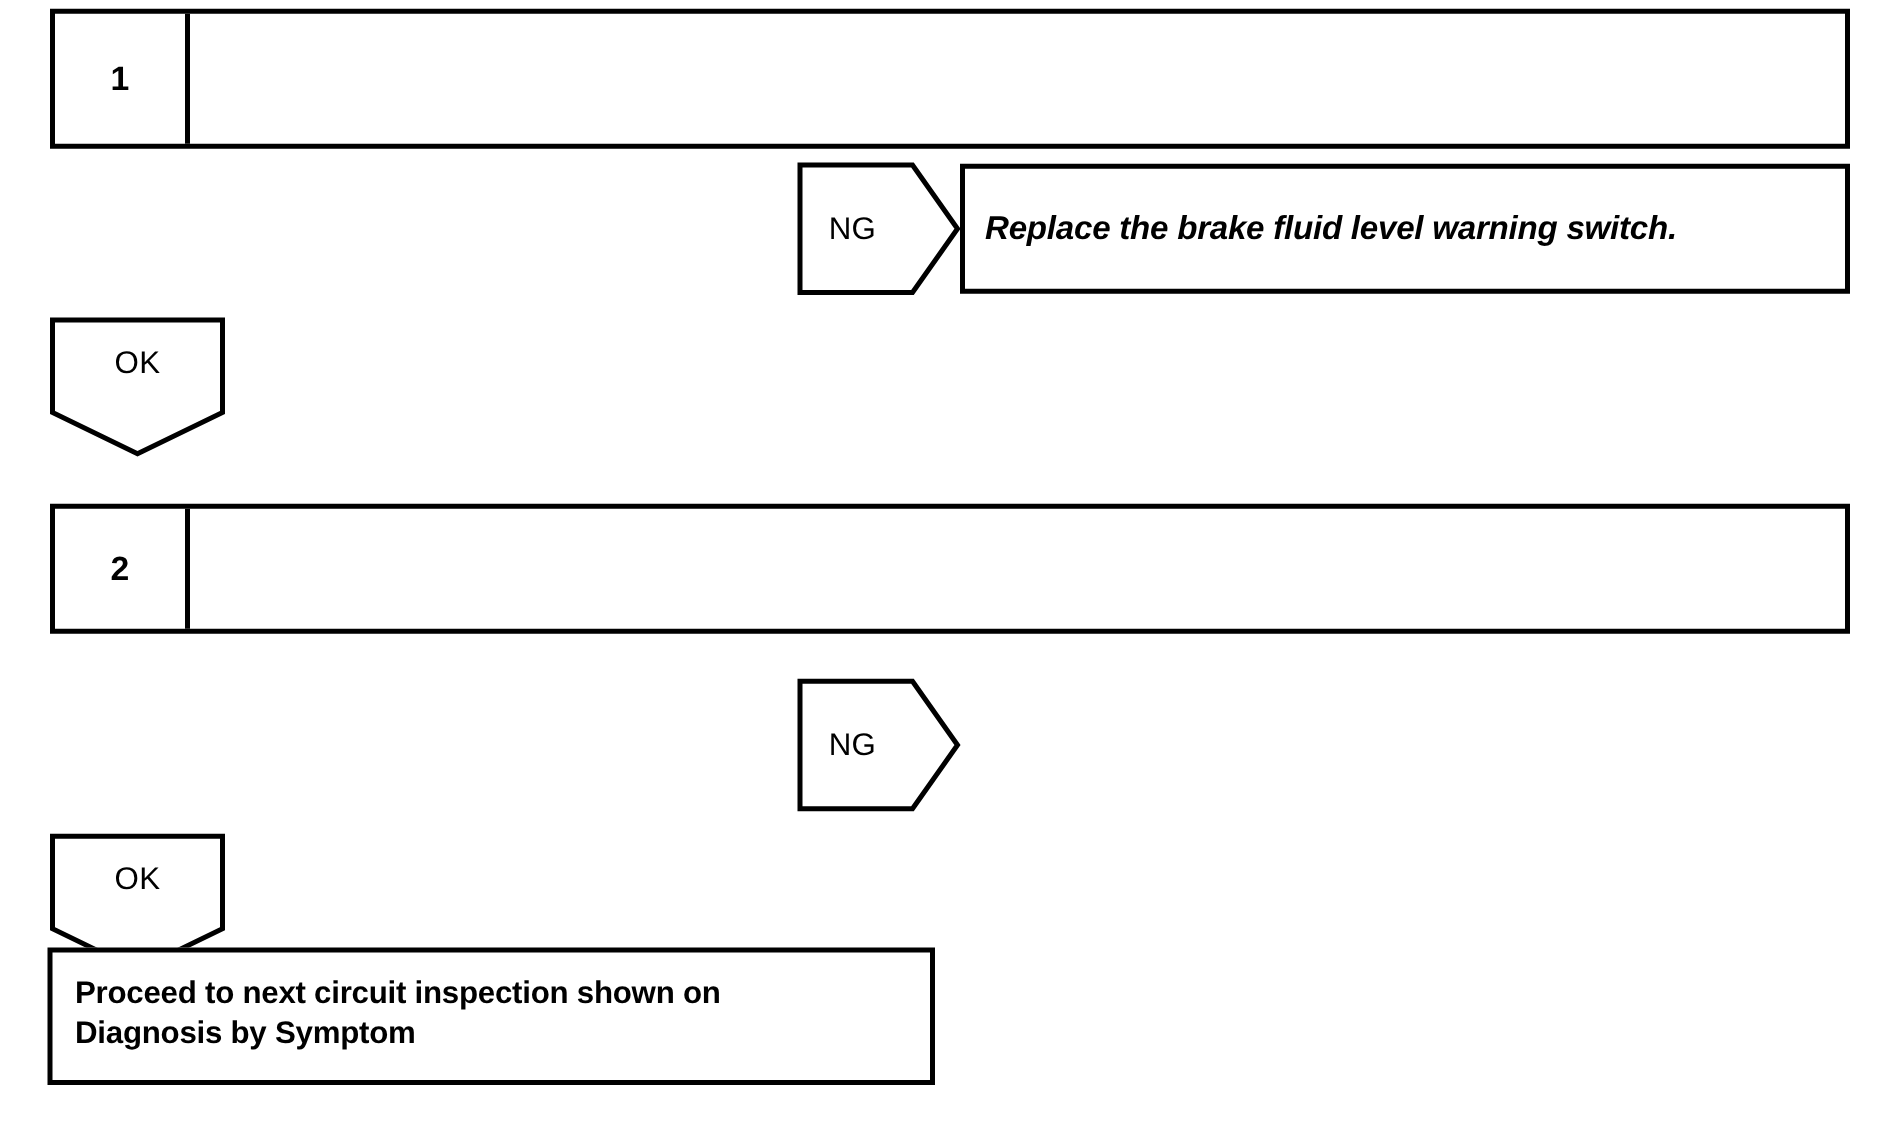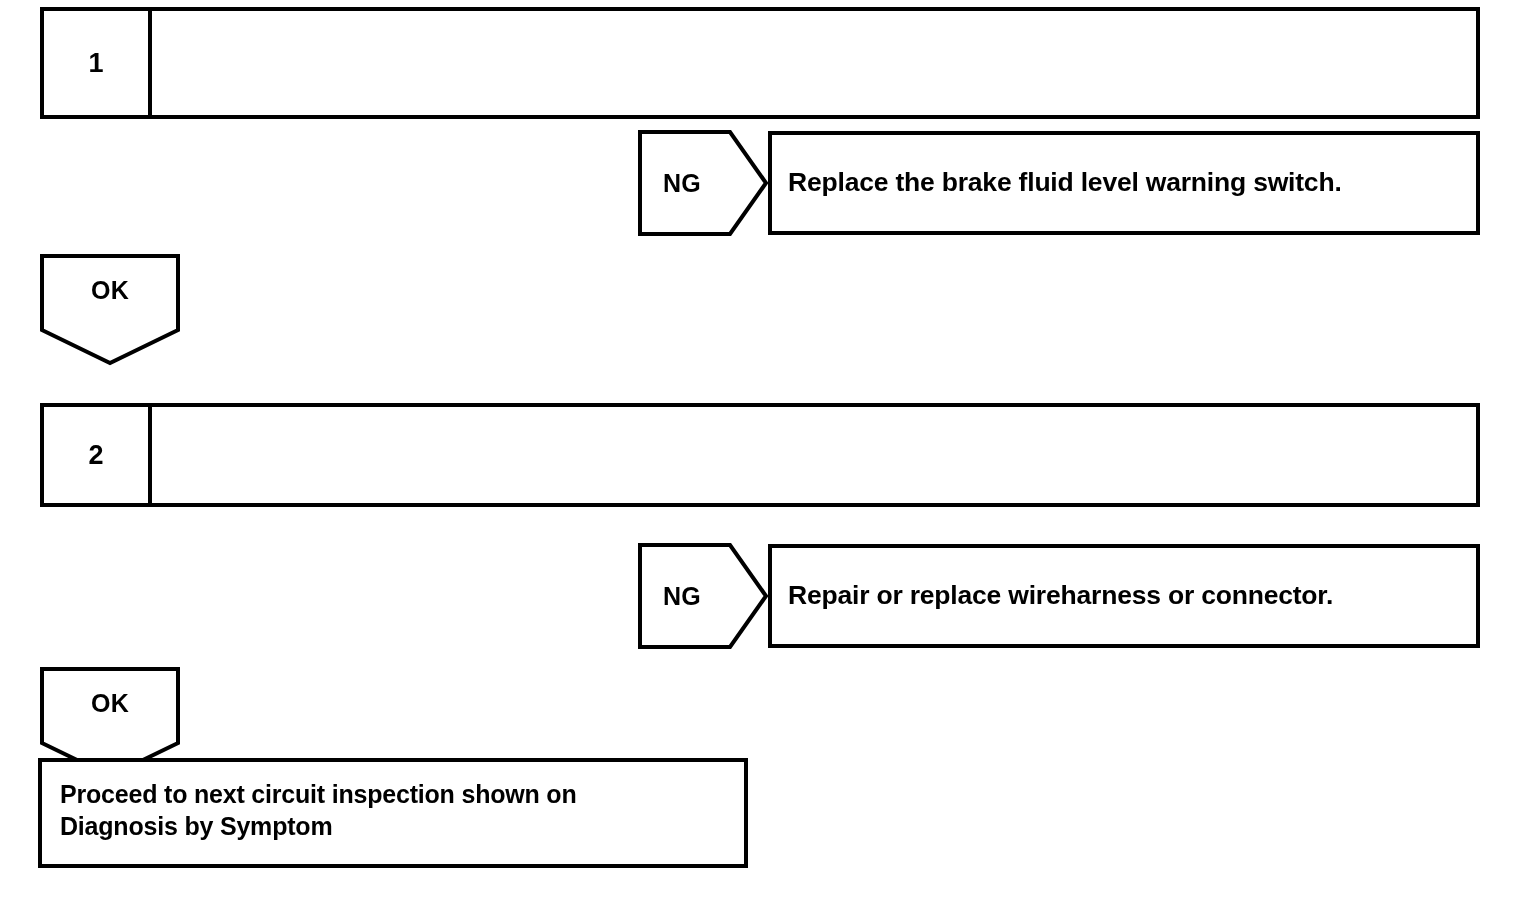--- a/index.html
+++ b/index.html
@@ -111,21 +111,21 @@
   .ng-label {
     position: absolute;
     left: 0;
     top: 0;
     width: 88px;
     height: 100%;
     display: flex;
     align-items: center;
     justify-content: center;
     font-size: 25px;
-    font-weight: bold;
+    font-weight: normal;
     color: #000000;
     letter-spacing: 0.3px;
   }
 
   
   .ok-arrow {
     position: absolute;
   }
   .ok-arrow svg {
     display: block;
@@ -134,21 +134,21 @@
   .ok-label {
     position: absolute;
     left: 0;
     top: 0;
     width: 100%;
     height: 72px;
     display: flex;
     align-items: center;
     justify-content: center;
     font-size: 25px;
-    font-weight: bold;
+    font-weight: normal;
     color: #000000;
     letter-spacing: 0.3px;
   }
 </style>
 </head>
 <body>
 
 <div id="canvas">
 
   <div class="step-box" style="left:40px; top:7px; width:1440px; height:112px;">
@@ -157,21 +157,21 @@
     </div>
   </div>
 
   <div class="ng-arrow" style="left:638px; top:130px; width:130px; height:106px;">
     <svg width="130" height="106" viewBox="0 0 130 106">
       <polygon points="2,2 92,2 128,53 92,104 2,104" fill="#ffffff" stroke="#000000" stroke-width="4" stroke-linejoin="miter"></polygon>
     </svg>
     <div class="ng-label">NG</div>
   </div>
 
-  <div class="result-box" style="left:768px; top:131px; width:712px; height:104px;">
+  <div class="result-box" style="left:768px; top:131px; width:712px; height:104px;font-style:italic;">
     <span class="result-text">Replace the brake fluid level warning switch.</span>
   </div>
 
   <div class="ok-arrow" style="left:40px; top:254px; width:140px; height:112px;">
     <svg width="140" height="112" viewBox="0 0 140 112">
       <polygon points="2,2 138,2 138,76 70,109 2,76" fill="#ffffff" stroke="#000000" stroke-width="4" stroke-linejoin="miter"></polygon>
     </svg>
     <div class="ok-label">OK</div>
   </div>
 
@@ -181,23 +181,20 @@
     </div>
   </div>
 
   <div class="ng-arrow" style="left:638px; top:543px; width:130px; height:106px;">
     <svg width="130" height="106" viewBox="0 0 130 106">
       <polygon points="2,2 92,2 128,53 92,104 2,104" fill="#ffffff" stroke="#000000" stroke-width="4" stroke-linejoin="miter"></polygon>
     </svg>
     <div class="ng-label">NG</div>
   </div>
 
-  <div class="result-box" style="left:768px; top:544px; width:712px; height:104px;">
-    <span class="result-text">Repair or replace wireharness or connector.</span>
-  </div>
 
   <div class="ok-arrow" style="left:40px; top:667px; width:140px; height:112px;">
     <svg width="140" height="112" viewBox="0 0 140 112">
       <polygon points="2,2 138,2 138,76 70,109 2,76" fill="#ffffff" stroke="#000000" stroke-width="4" stroke-linejoin="miter"></polygon>
     </svg>
     <div class="ok-label">OK</div>
   </div>
 
   <div class="terminal-box" style="left:38px; top:758px; width:710px; height:110px;">
     <span class="terminal-text">Proceed to next circuit inspection shown on

